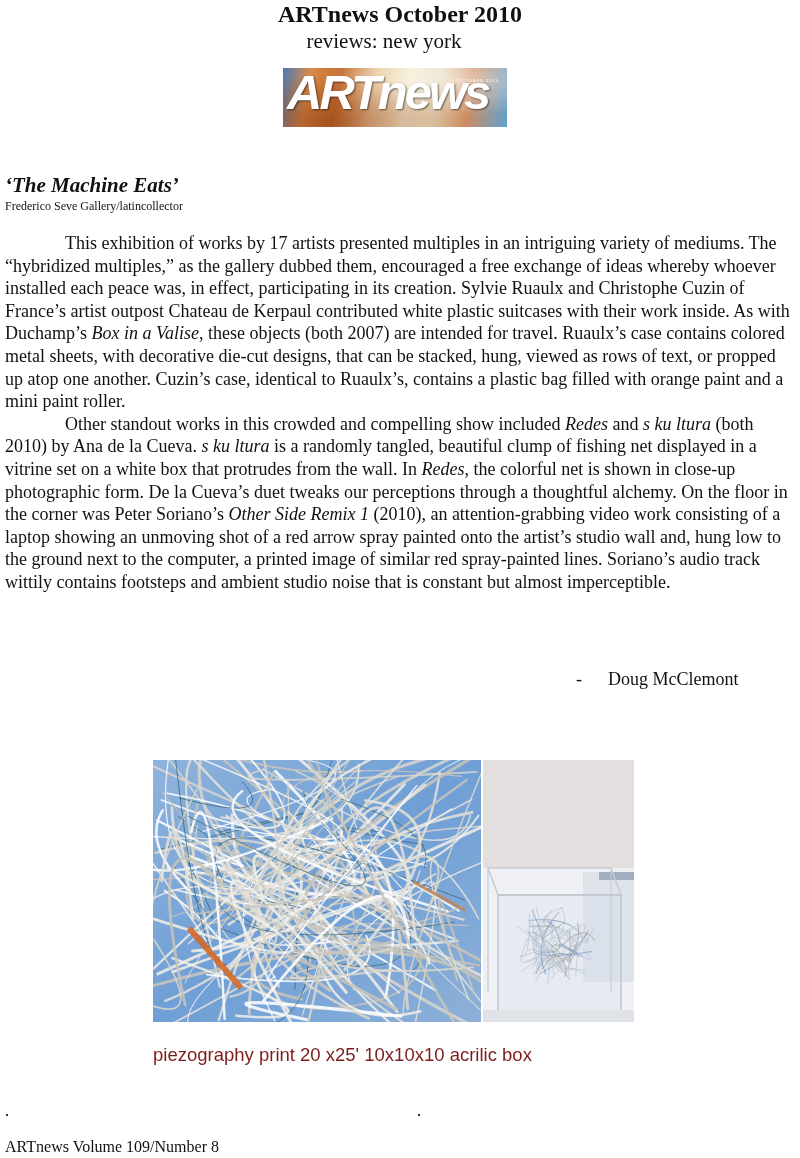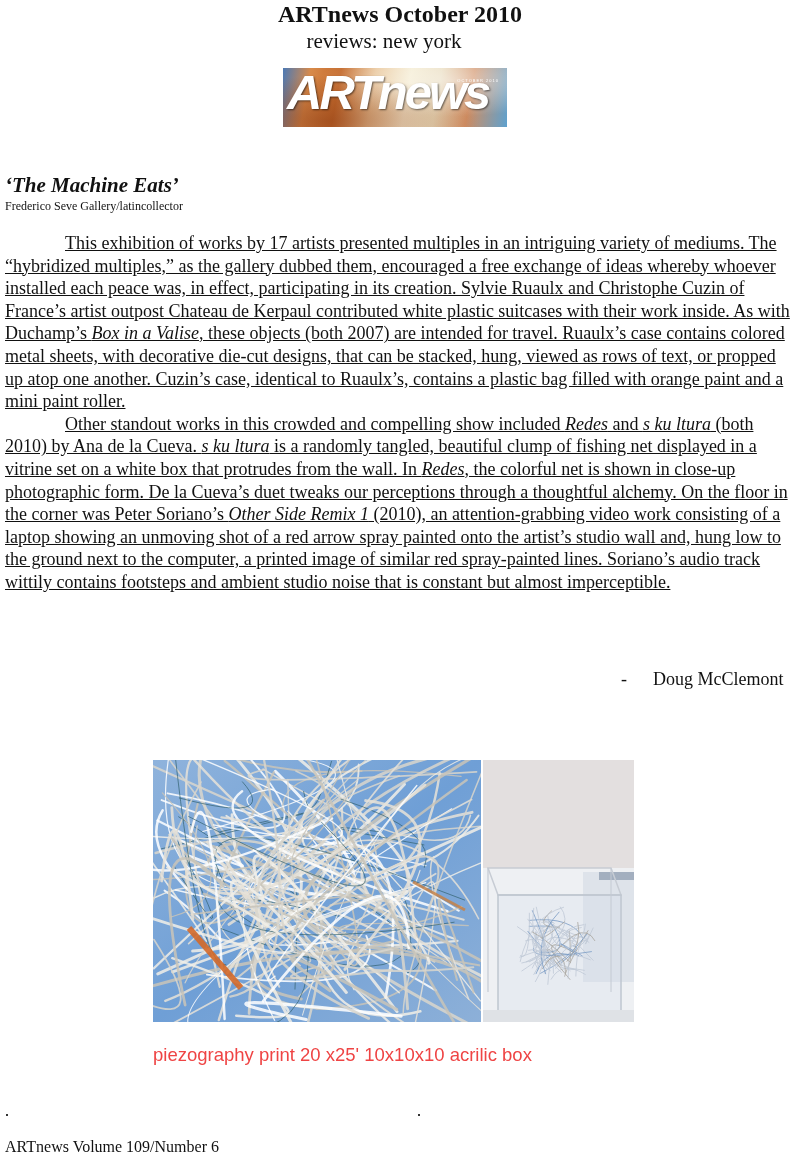--- a/index.html
+++ b/index.html
@@ -15,30 +15,30 @@
          background: radial-gradient(ellipse at 20% 90%, rgba(140,60,20,0.55), transparent 60%),
                      radial-gradient(ellipse at 75% 20%, rgba(255,255,255,0.5), transparent 55%); }
   .logo-text { position: absolute; left: 4px; top: -2px; z-index: 2;
          font-family: "Liberation Sans", "DejaVu Sans", sans-serif; font-weight: bold; font-style: italic;
          font-size: 49px; letter-spacing: -3px; color: #ffffff; line-height: 52px;
          text-shadow: 1px 1px 2px rgba(0,0,0,0.55); }
   .logo-tiny { position: absolute; right: 8px; top: 10px; z-index: 2; font-size: 4px; color: #fff;
          font-family: "Liberation Sans", sans-serif; letter-spacing: 1px; }
   .article-title { position: absolute; left: 5px; top: 173px; font-weight: bold; font-size: 21px; line-height: 24px; font-style: italic; }
   .venue { position: absolute; left: 5px; top: 195px; font-size: 12px; line-height: 22px; }
-  .body { position: absolute; left: 5px; top: 232px; width: 790px; font-size: 18px; line-height: 22.6px; text-decoration: underline; }
+  .body { position: absolute; left: 5px; top: 232px; width: 790px; font-size: 18px; line-height: 22.6px; }
   .body p { margin: 0; text-indent: 60px; }
-  .byline { position: absolute; top: 668px; left: 621px; font-size: 18px; line-height: 22px; white-space: pre; }
+  .byline { position: absolute; top: 668px; left: 576px; font-size: 18px; line-height: 22px; white-space: pre; }
   .byline .dash { display: inline-block; width: 32px; }
   .photo-left { position: absolute; left: 153px; top: 760px; width: 328px; height: 262px; overflow: hidden;
          background: #7fa6d2; }
   .photo-right { position: absolute; left: 483px; top: 760px; width: 151px; height: 262px; overflow: hidden;
          background: #e2dede; }
   .caption { position: absolute; left: 153px; top: 1043px; font-family: "Liberation Sans", "DejaVu Sans", sans-serif;
-         font-size: 18.5px; line-height: 24px; color: #ef4444; }
+         font-size: 18.5px; line-height: 24px; color: #7f1d1d; }
   .footer { position: absolute; left: 5px; top: 1137px; font-size: 16px; line-height: 20px; }
   .dot { position: absolute; width: 2px; height: 2px; background: #333; }
   i { font-style: italic; }
 </style>
 </head>
 <body>
 
 <div class="masthead-title">ARTnews October 2010</div>
 <div class="masthead-sub">reviews: new york</div>
 
@@ -288,13 +288,13 @@
     <line x1="128" y1="108" x2="128" y2="232" stroke="#c4cad3" stroke-width="1"></line>
     <rect x="0" y="250" width="151" height="12" fill="#dfe2e6"></rect>
   </svg>
 </div>
 
 <div class="caption">piezography print 20 x25' 10x10x10 acrilic box</div>
 
 <div class="dot" style="left:6px; top:1114px;"></div>
 <div class="dot" style="left:418px; top:1114px;"></div>
 
-<div class="footer">ARTnews Volume 109/Number 6</div>
+<div class="footer">ARTnews Volume 109/Number 8</div>
 
 </body></html>

